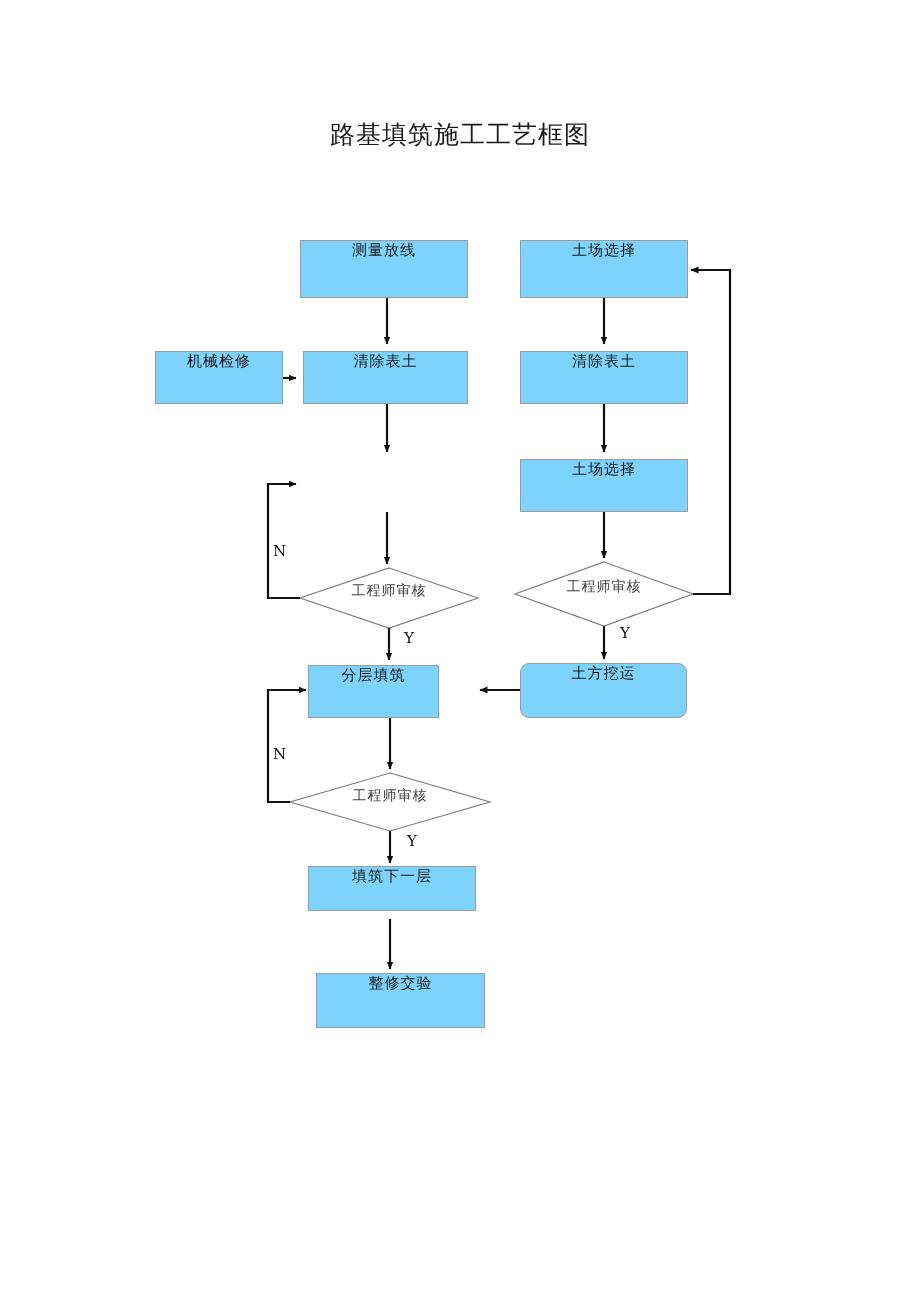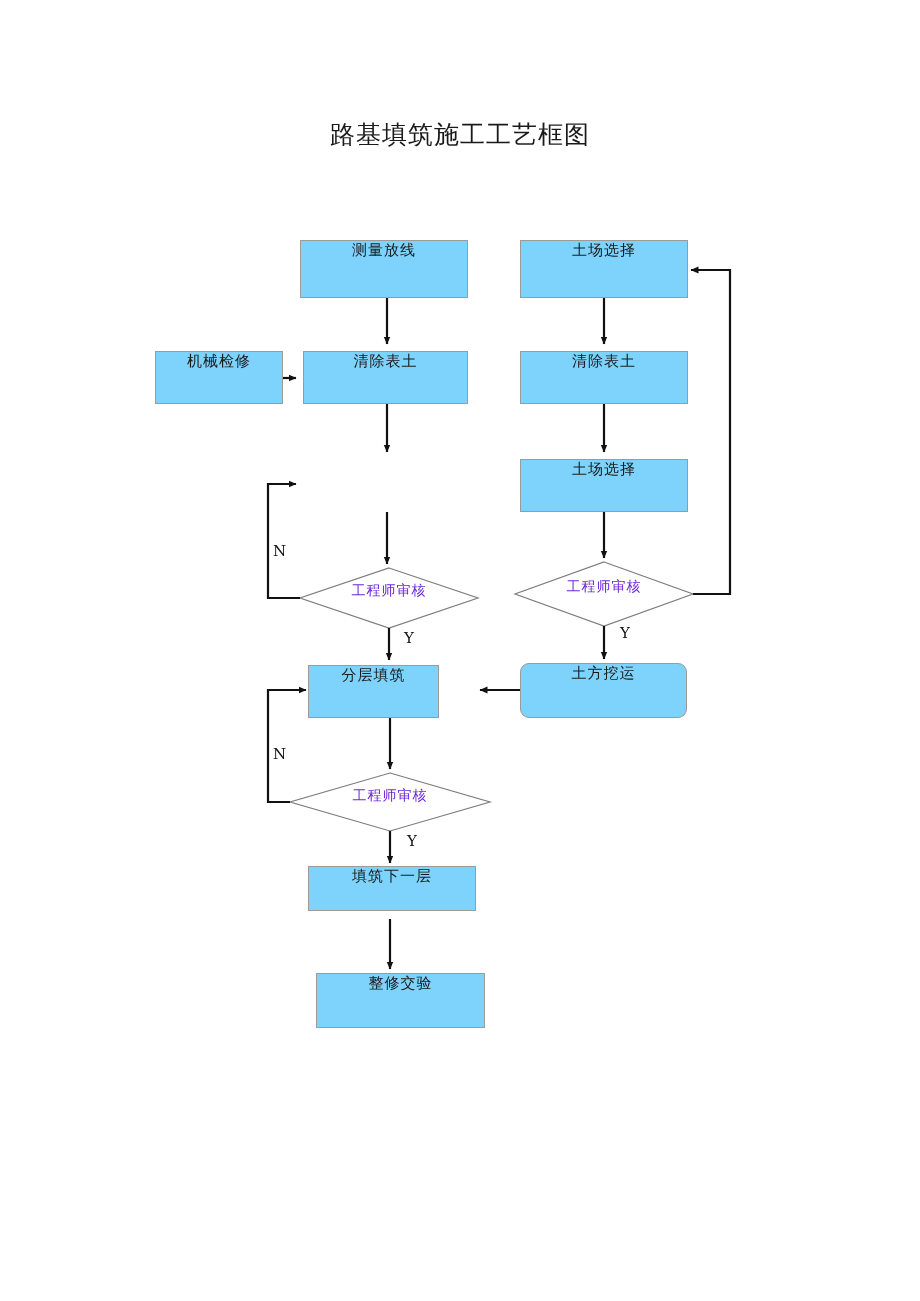--- a/index.html
+++ b/index.html
@@ -50,21 +50,21 @@
     font-family: "DejaVu Serif", "Liberation Serif", serif;
     font-size: 15px;
     letter-spacing: 1px;
     display: flex;
     justify-content: center;
     align-items: flex-start;
     white-space: nowrap;
   }
   .node-diamond-label {
     position: absolute;
-    color: #6d28d9;
+    color: #404040;
     font-family: "DejaVu Serif", "Liberation Serif", serif;
     font-size: 14px;
     letter-spacing: 1px;
     white-space: nowrap;
     text-align: center;
   }
   .edge-label {
     position: absolute;
     color: #111111;
     font-family: "DejaVu Serif", "Liberation Serif", serif;

